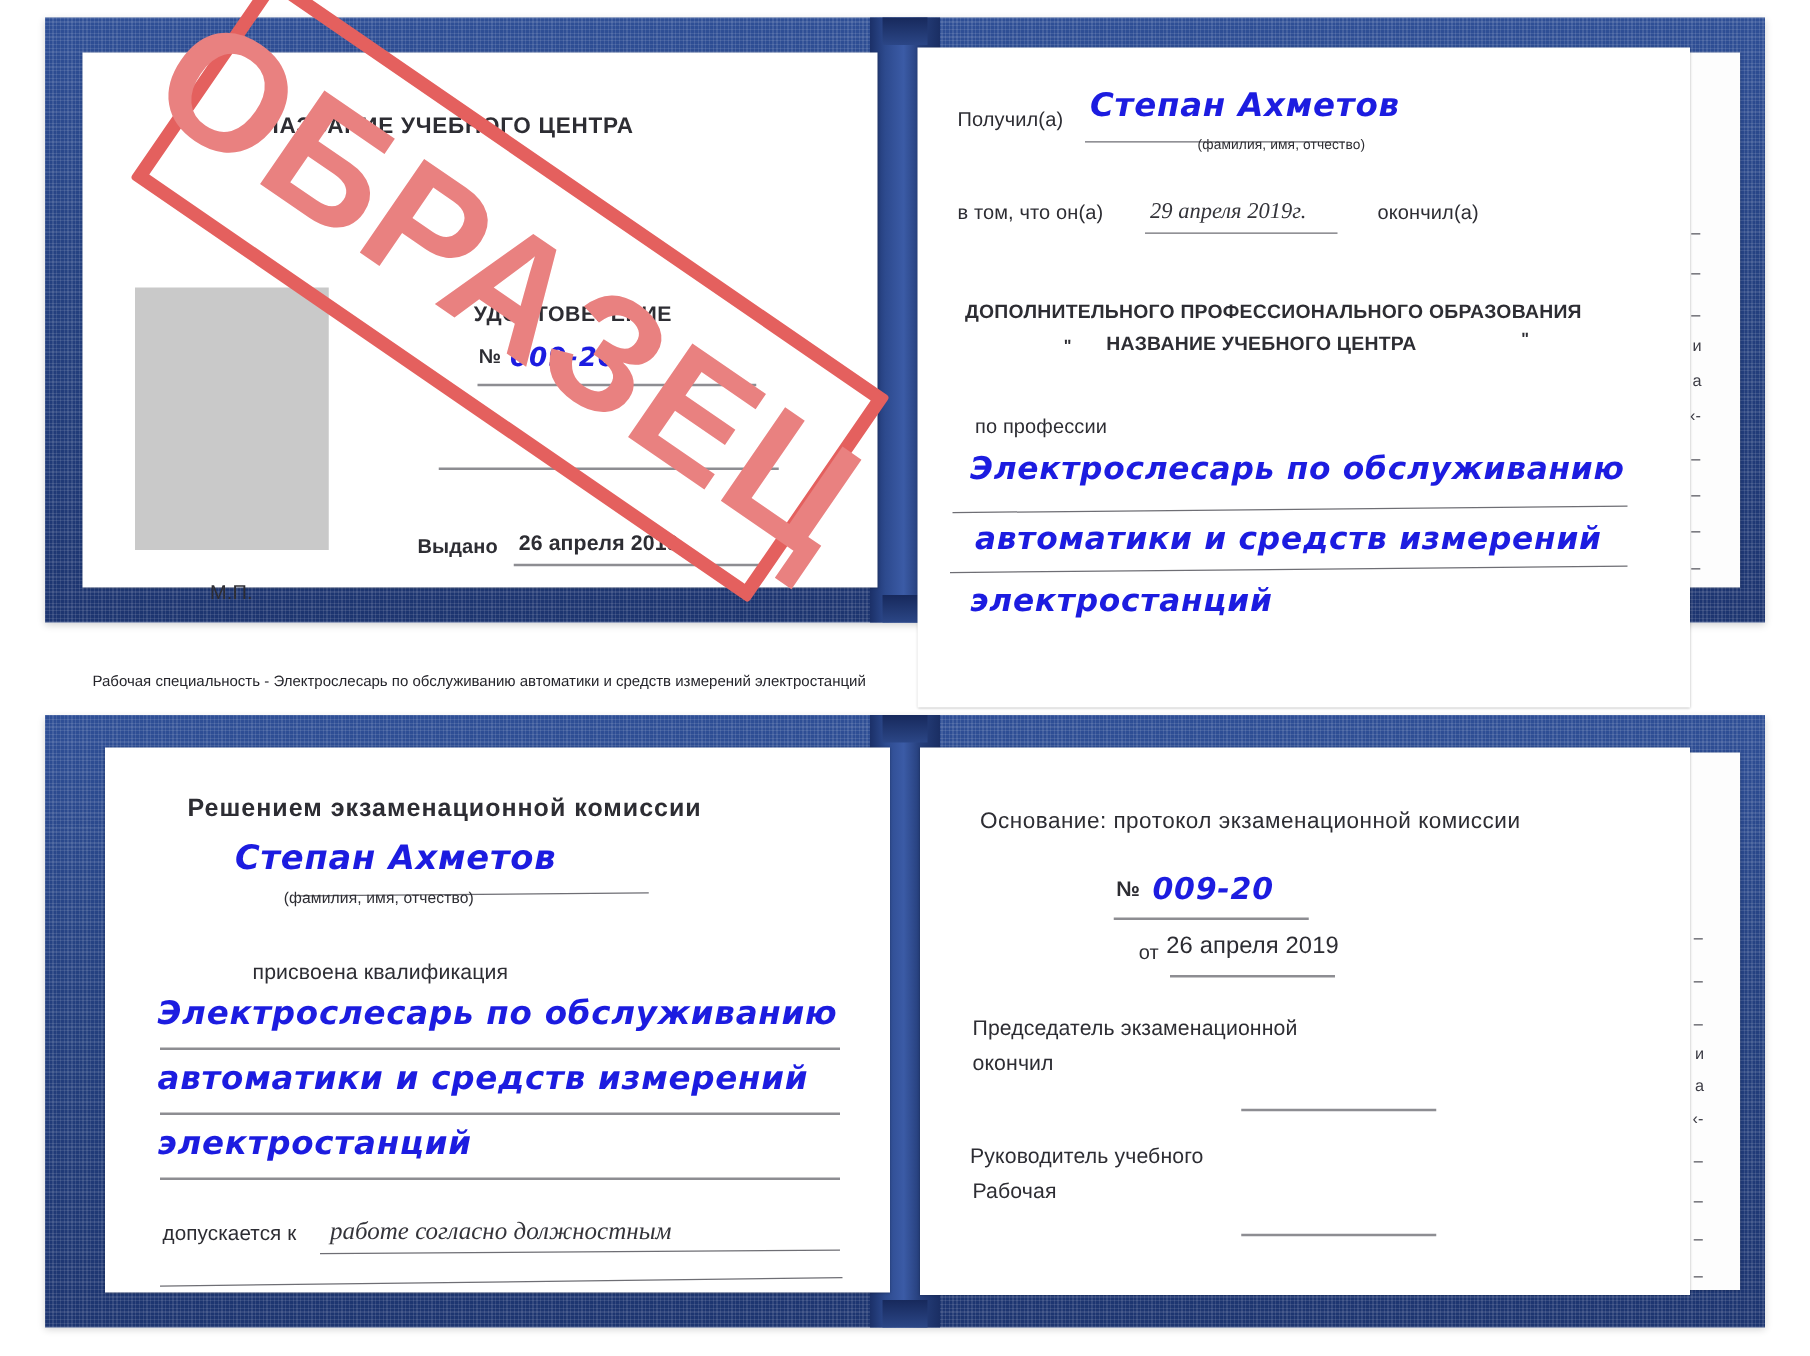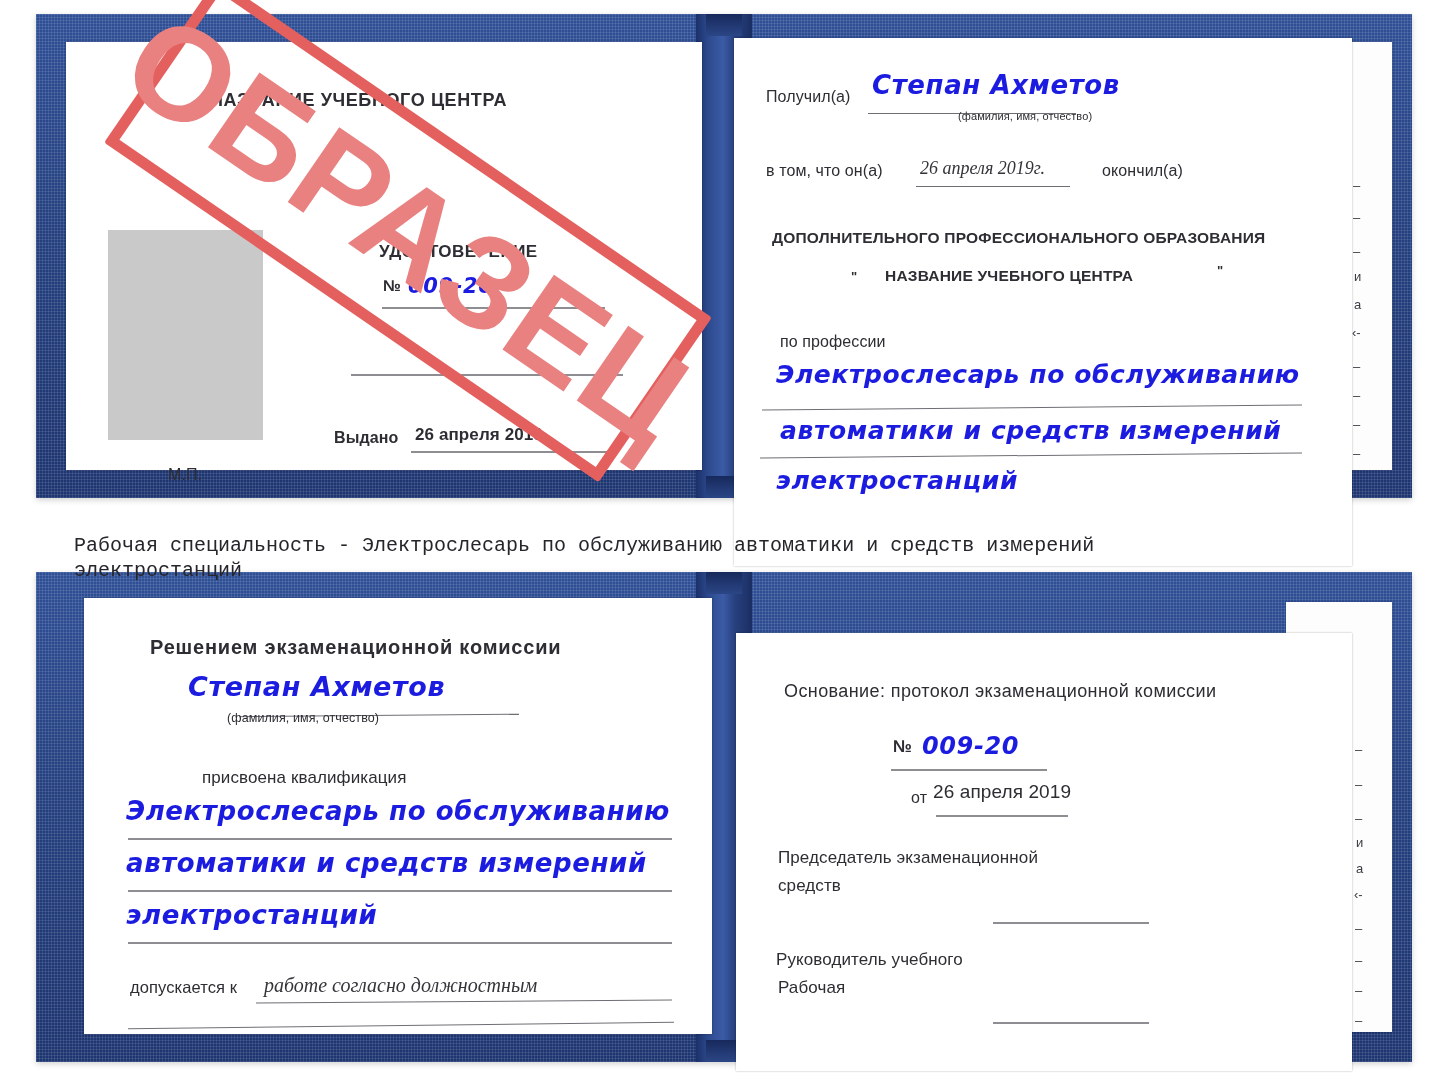--- a/index.html
+++ b/index.html
@@ -142,22 +142,22 @@
     letter-spacing: 2px;
     line-height: 1;
   }
 
   
   .caption {
     position: absolute;
     left: 74px;
     top: 533px;
     width: 1030px;
-    font-family: Liberation Mono, monospace;
-    font-size: 20px;
+    font-family: Liberation Sans, sans-serif;
+    font-size: 12px;
     line-height: 25px;
     color: #25252b;
     z-index: 40;
   }
 </style>
 </head>
 <body>
 
 <div class="cert top">
 
@@ -189,25 +189,25 @@
   </div>
 
   <div class="page" style="left:698px; top:24px; width:618px; height:528px;">
 
     <div class="t" style="left:32px; top:50px; font-size:16px;">Получил(а)</div>
     <div class="hand" style="left:138px; top:32px; font-size:26px; font-weight:bold;">Степан Ахметов</div>
     <div class="rule thin" style="left:134px; top:75px; width:208px;"></div>
     <div class="t" style="left:224px; top:72px; font-size:11px;">(фамилия, имя, отчество)</div>
 
     <div class="t" style="left:32px; top:124px; font-size:16px;">в том, что он(а)</div>
-    <div class="ital" style="left:186px; top:120px; font-size:18px;">26 апреля 2019г.</div>
+    <div class="ital" style="left:186px; top:120px; font-size:18px;">29 апреля 2019г.</div>
     <div class="rule thin" style="left:182px; top:148px; width:154px;"></div>
     <div class="t" style="left:368px; top:124px; font-size:16px;">окончил(а)</div>
 
-    <div class="t" style="left:38px; top:191px; font-size:15.5px; font-weight:bold; letter-spacing:.2px;">ДОПОЛНИТЕЛЬНОГО ПРОФЕССИОНАЛЬНОГО ОБРАЗОВАНИЯ</div>
+    <div class="t" style="left:38px; top:203px; font-size:15.5px; font-weight:bold; letter-spacing:.2px;">ДОПОЛНИТЕЛЬНОГО ПРОФЕССИОНАЛЬНОГО ОБРАЗОВАНИЯ</div>
     <div class="t" style="left:117px; top:231px; font-size:13px; font-weight:bold;">"</div>
     <div class="t" style="left:151px; top:229px; font-size:15.5px; font-weight:bold; letter-spacing:.2px;">НАЗВАНИЕ УЧЕБНОГО ЦЕНТРА</div>
     <div class="t" style="left:483px; top:225px; font-size:13px; font-weight:bold;">"</div>
 
     <div class="t" style="left:46px; top:295px; font-size:16px;">по профессии</div>
 
     <div class="hand" style="left:42px; top:322px; font-size:25px; font-weight:bold;">Электрослесарь по обслуживанию</div>
     <div class="rule thin" style="left:28px; top:369px; width:540px; transform:rotate(-0.55deg);"></div>
 
     <div class="hand" style="left:46px; top:378px; font-size:25px; font-weight:bold;">автоматики и средств измерений</div>
@@ -263,34 +263,34 @@
 
     <div class="hand" style="left:42px; top:302px; font-size:26px; font-weight:bold;">электростанций</div>
     <div class="rule" style="left:44px; top:344px; width:544px;"></div>
 
     <div class="t" style="left:46px; top:380px; font-size:16.5px;">допускается к</div>
     <div class="ital" style="left:180px; top:376px; font-size:20px;">работе согласно должностным</div>
     <div class="rule thin" style="left:172px; top:403px; width:416px; transform:rotate(-0.4deg);"></div>
     <div class="rule thin" style="left:44px; top:427px; width:546px; transform:rotate(-0.7deg);"></div>
   </div>
 
-  <div class="page" style="left:700px; top:26px; width:616px; height:438px;margin-top:35px;">
+  <div class="page" style="left:700px; top:26px; width:616px; height:438px;">
 
     <div class="t" style="left:48px; top:48px; font-size:18px; letter-spacing:.4px;">Основание: протокол экзаменационной комиссии</div>
 
     <div class="t" style="left:157px; top:104px; font-size:17px; font-weight:bold;">№</div>
     <div class="hand" style="left:186px; top:99px; font-size:24px; font-weight:bold;">009-20</div>
     <div class="rule" style="left:155px; top:136px; width:156px;"></div>
 
     <div class="t" style="left:175px; top:156px; font-size:16px;">от</div>
     <div class="t" style="left:197px; top:148px; font-size:19px;">26 апреля 2019</div>
     <div class="rule" style="left:200px; top:182px; width:132px;"></div>
 
     <div class="t" style="left:42px; top:215px; font-size:17px;">Председатель экзаменационной</div>
-    <div class="t" style="left:42px; top:243px; font-size:17px;">средств</div>
+    <div class="t" style="left:42px; top:243px; font-size:17px;">окончил</div>
     <div class="rule" style="left:257px; top:289px; width:156px;"></div>
 
     <div class="t" style="left:40px; top:317px; font-size:17px;">Руководитель учебного</div>
     <div class="t" style="left:42px; top:345px; font-size:17px;">Рабочая</div>
     <div class="rule" style="left:257px; top:389px; width:156px;"></div>
   </div>
 
   <div>
     <div class="frag" style="left:1319px; top:170px;">–</div>
     <div class="frag" style="left:1319px; top:205px;">–</div>

